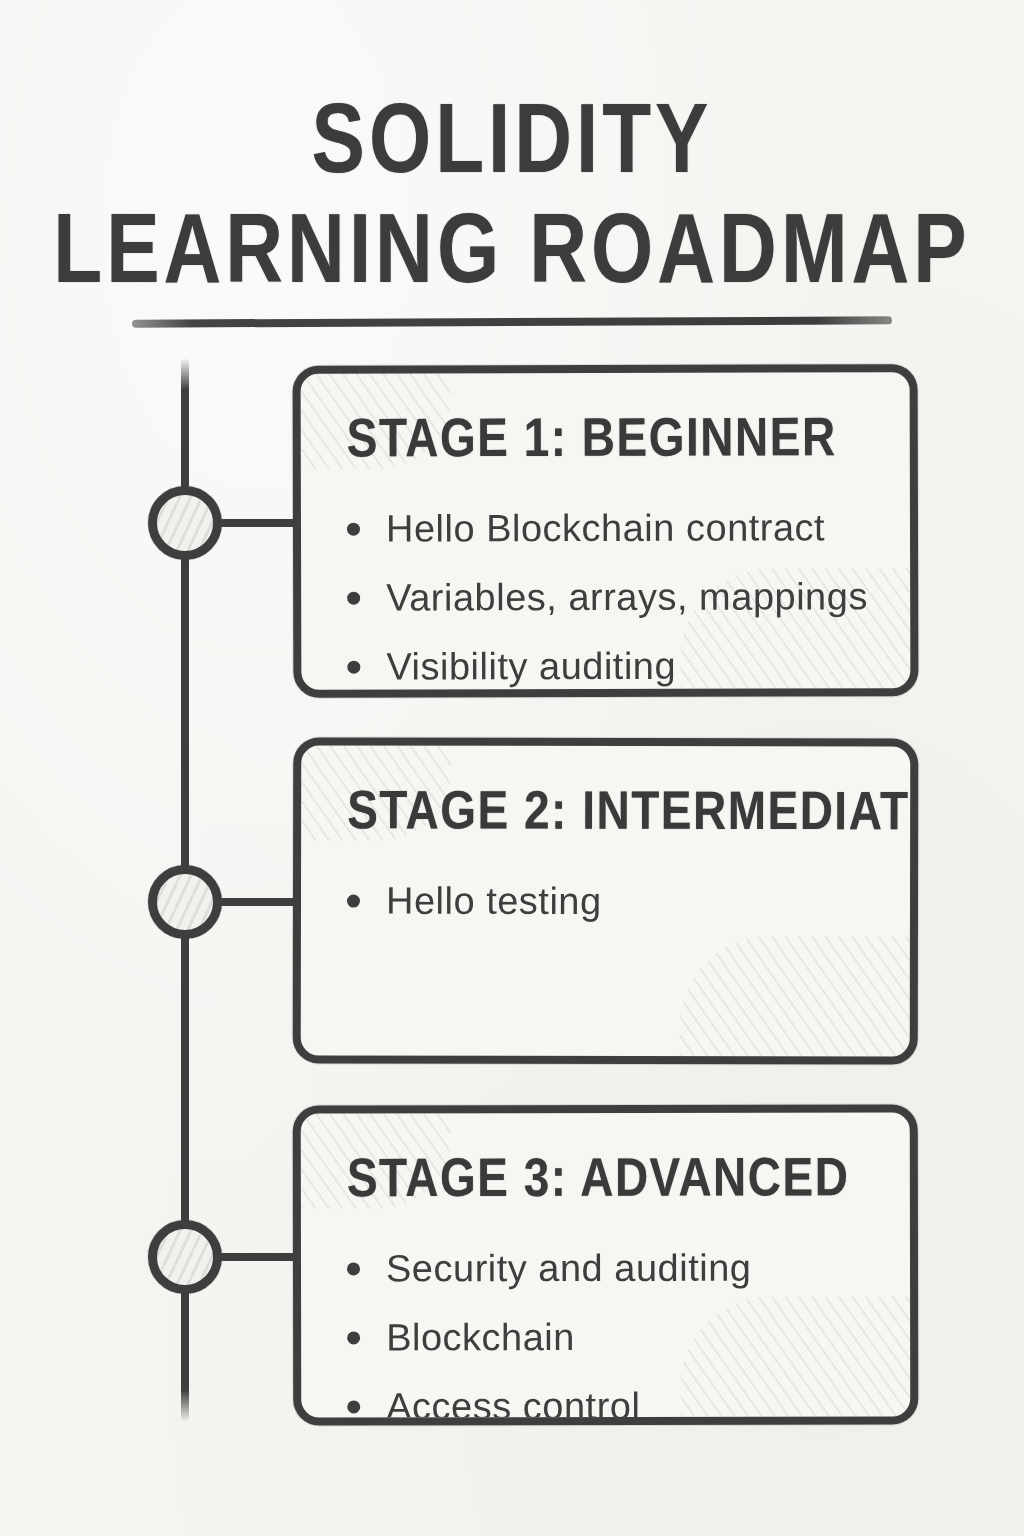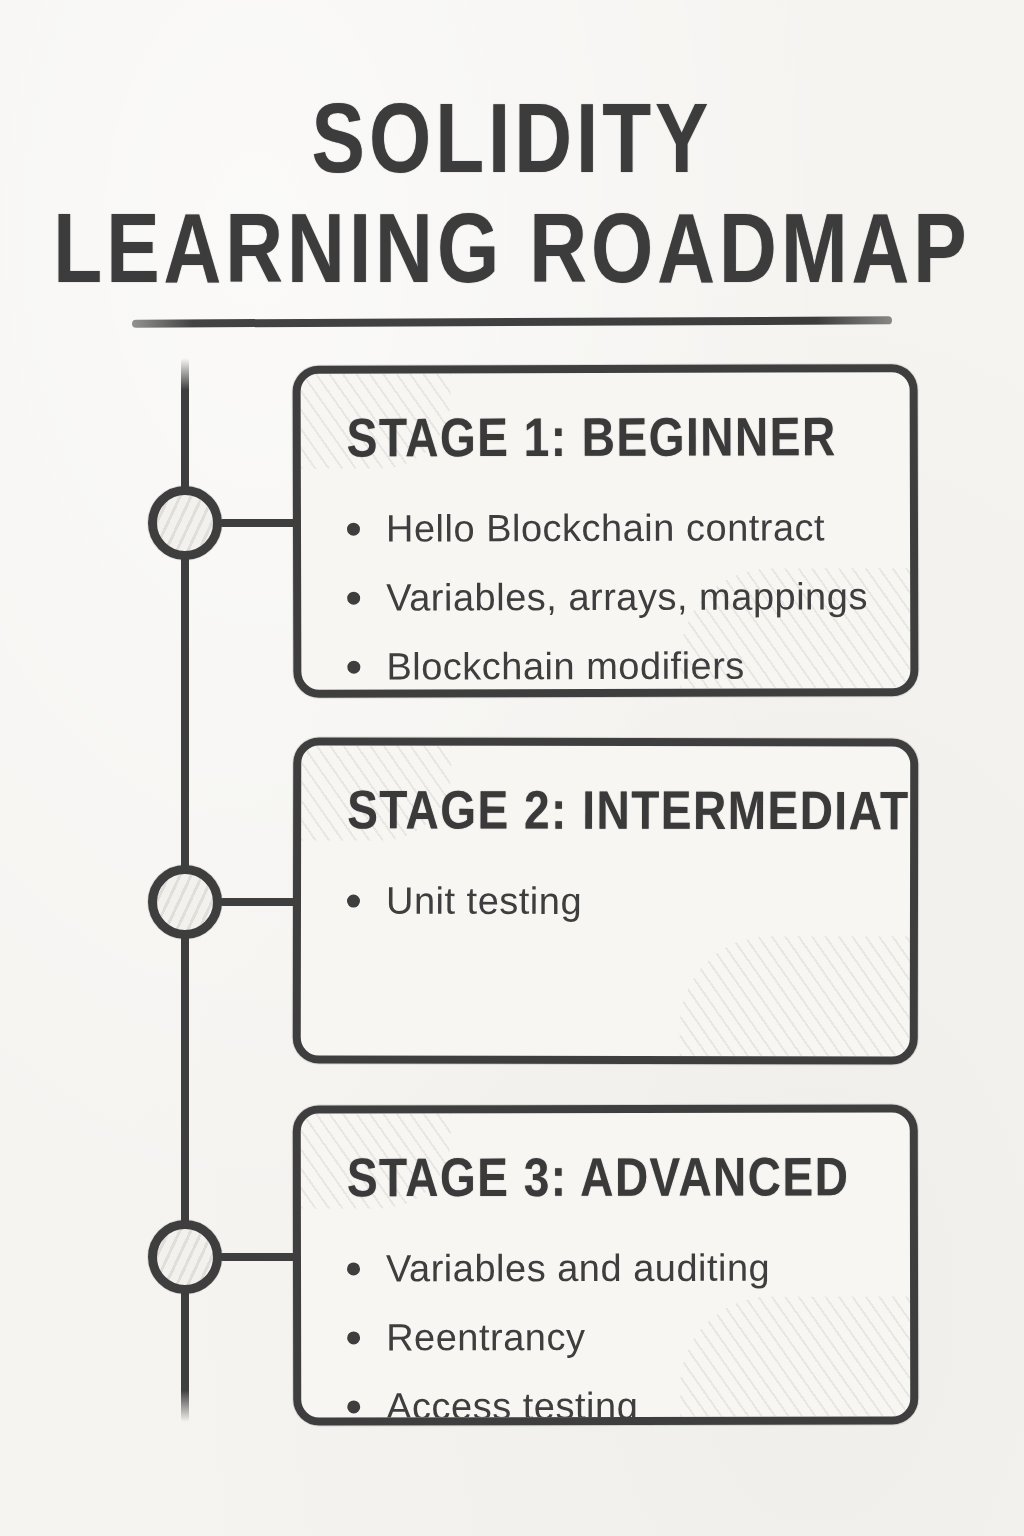--- a/index.html
+++ b/index.html
@@ -185,50 +185,50 @@
       <li>
         <span class="bullet-dot"></span>
         <span>Hello Blockchain contract</span>
       </li>
       <li>
         <span class="bullet-dot"></span>
         <span>Variables, arrays, mappings</span>
       </li>
       <li>
         <span class="bullet-dot"></span>
-        <span>Blockchain modifiers</span>
+        <span>Visibility auditing</span>
       </li>
     </ul>
   </div>
 
   <div class="card card-2">
     <div class="hatch hatch-tl"></div>
     <div class="hatch hatch-br"></div>
     <h2 class="card-heading">STAGE 2: INTERMEDIATE</h2>
     <ul class="card-list">
       <li>
         <span class="bullet-dot"></span>
-        <span>Unit testing</span>
+        <span>Hello testing</span>
       </li>
     </ul>
   </div>
 
   <div class="card card-3">
     <div class="hatch hatch-tl"></div>
     <div class="hatch hatch-br"></div>
     <h2 class="card-heading">STAGE 3: ADVANCED</h2>
     <ul class="card-list">
       <li>
         <span class="bullet-dot"></span>
-        <span>Variables and auditing</span>
-      </li>
-      <li>
-        <span class="bullet-dot"></span>
-        <span>Reentrancy</span>
-      </li>
-      <li>
-        <span class="bullet-dot"></span>
-        <span>Access testing</span>
+        <span>Security and auditing</span>
+      </li>
+      <li>
+        <span class="bullet-dot"></span>
+        <span>Blockchain</span>
+      </li>
+      <li>
+        <span class="bullet-dot"></span>
+        <span>Access control</span>
       </li>
     </ul>
   </div>
 
 </div>
 
 </body></html>

